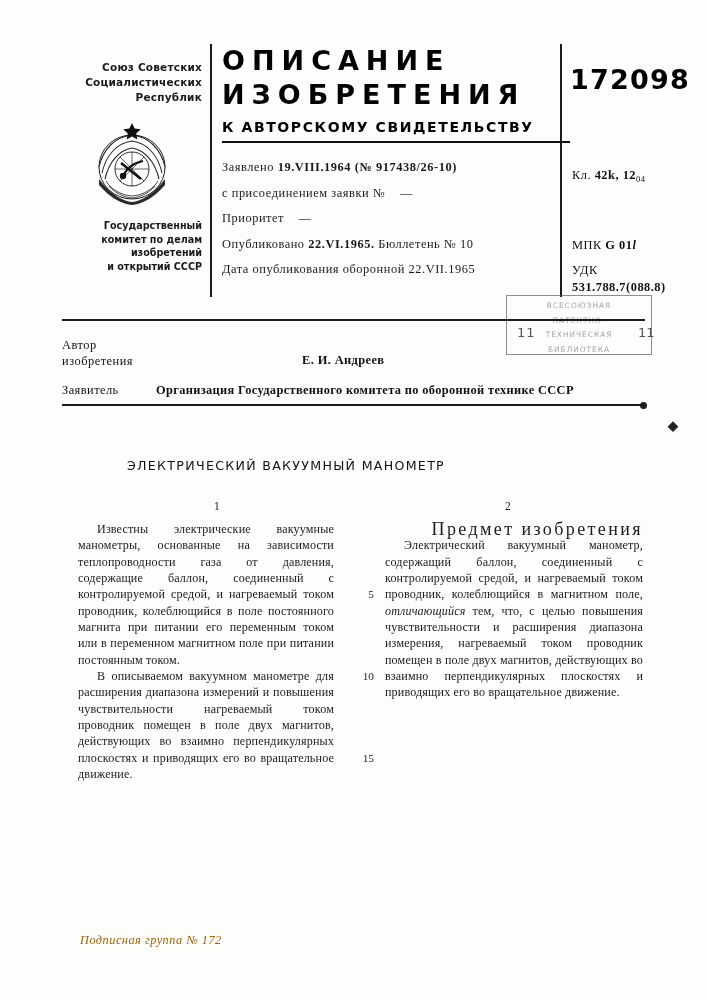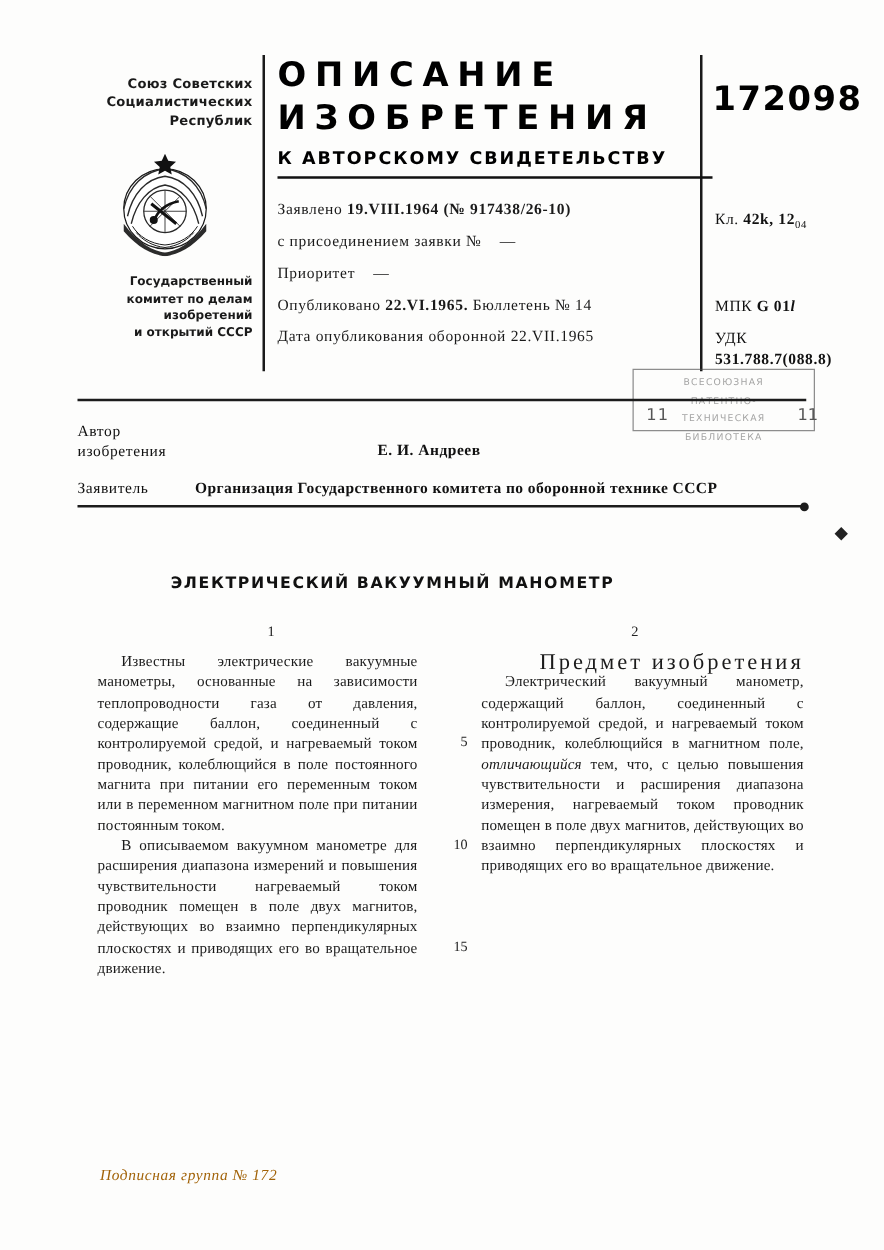--- a/index.html
+++ b/index.html
@@ -140,21 +140,21 @@
   .class-block b { font-weight: bold; }
   sub { font-size: 8.5px; }
   .ital { font-style: italic; }
 
   
   .stamp {
     position: absolute;
     left: 506px;
     top: 295px;
     width: 146px;
-    height: 50px;
+    height: 60px;
     border: 1.5px solid #4a4a4a;
     color: #6d6d6d;
     font-family: "DejaVu Sans", sans-serif;
     font-size: 7.4px;
     letter-spacing: 1px;
     text-align: center;
     line-height: 14.5px;
     padding-top: 3px;
     box-sizing: border-box;
     opacity: 0.62;
@@ -247,25 +247,24 @@
   }
 
   
   .doc-title {
     position: absolute;
     left: 0;
     top: 458px;
     width: 572px;
     text-align: center;
     font-family: "DejaVu Sans", sans-serif;
-    font-weight: bold;
+    font-weight: normal;
     font-size: 12.6px;
     letter-spacing: 1.3px;
     color: #111;
-    margin-left: 28px;
   }
 
   
   .colnum {
     position: absolute;
     top: 500px;
     font-size: 11.5px;
     color: #222;
   }
   .colnum-l { left: 214px; }
@@ -385,21 +384,21 @@
           <span>с присоединением заявки №</span>
           &nbsp;&nbsp;&nbsp;<span class="dash">—</span>
         </div>
         <div>
           <span>Приоритет</span>
           &nbsp;&nbsp;&nbsp;<span class="dash">—</span>
         </div>
         <div>
           <span>Опубликовано</span>
           <b>22.VI.1965.</b>
-          <span>Бюллетень № 14</span>
+          <span>Бюллетень № 10</span>
         </div>
         <div>
           <span>Дата опубликования оборонной</span>
           <span>22.VII.1965</span>
         </div>
       </div>
     </div>
 
     <div class="patent-number">172098</div>
 

